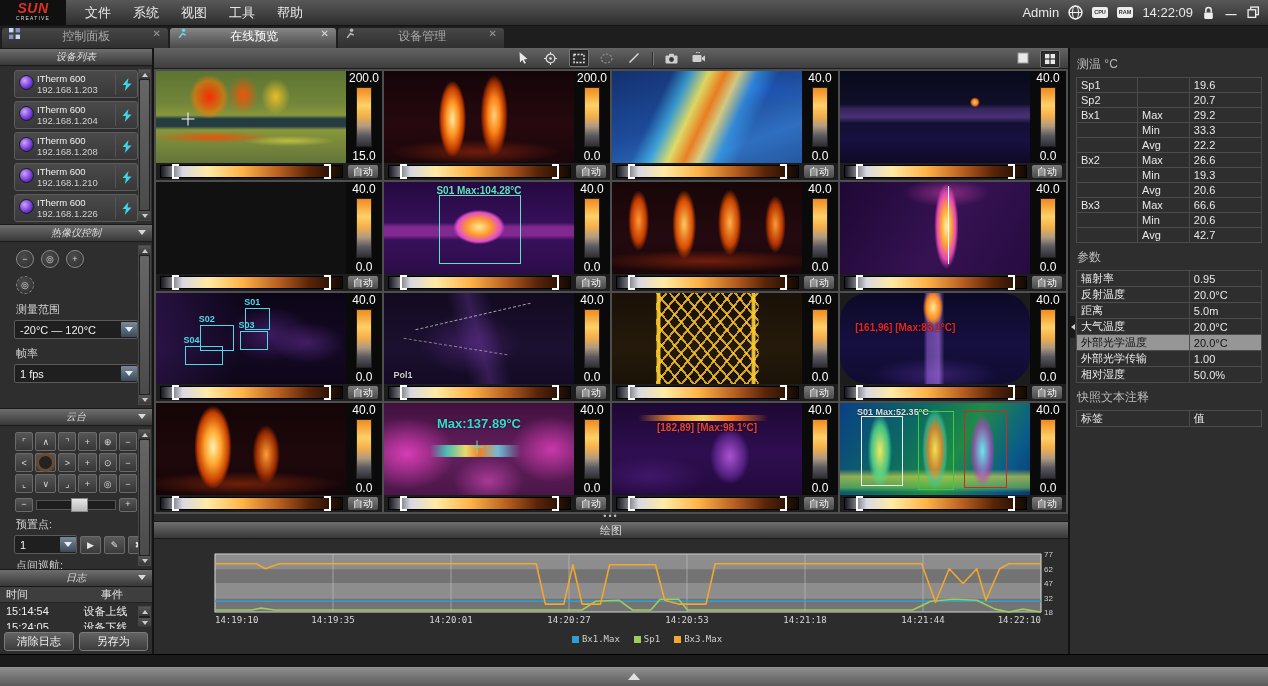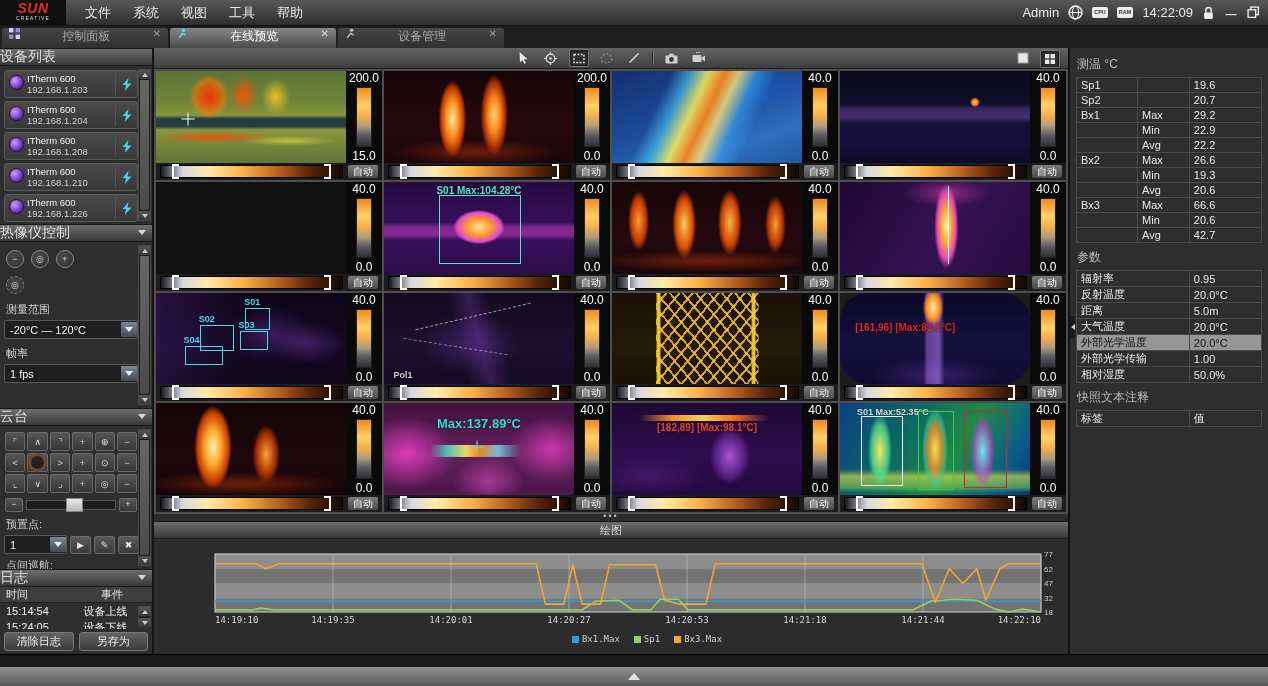--- a/index.html
+++ b/index.html
@@ -25,24 +25,24 @@
   .tab-label{flex:1;text-align:center;white-space:nowrap;overflow:hidden;}
   .tab-close{color:#999;font-size:10px;}
   .tab.active .tab-close{color:#ddd;}
   
   .main{flex:1;display:flex;min-height:0;}
   .status-strip{height:12px;background:#1a1a1a;flex:0 0 auto;border-top:1px solid #000;}
   .bottom-bar{height:19px;background:linear-gradient(#909090,#5a5a5a);flex:0 0 auto;display:flex;align-items:center;justify-content:center;}
   .tri-up{width:0;height:0;border-left:6px solid transparent;border-right:6px solid transparent;border-bottom:7px solid #e0e0e0;}
   
   .sidebar{width:152px;background:#2e2e2e;border-right:2px solid #141414;display:flex;flex-direction:column;flex:0 0 auto;}
-  .section-header{height:16px;flex:0 0 auto;background:linear-gradient(#6e6e6e,#383838);color:#ddd;font-size:14px;
-    display:flex;align-items:center;position:relative;border-top:1px solid #1a1a1a;border-bottom:1px solid #1a1a1a;}
+  .section-header{height:16px;flex:0 0 auto;background:linear-gradient(#6e6e6e,#383838);color:#ddd;font-size:10px;
+    display:flex;align-items:center;justify-content:center;position:relative;border-top:1px solid #1a1a1a;border-bottom:1px solid #1a1a1a;font-style:italic;}
   .collapse-arrow{position:absolute;right:6px;top:5px;width:0;height:0;border-left:4px solid transparent;border-right:4px solid transparent;border-top:5px solid #d8d8d8;}
-  .side-body{position:relative;padding:4px 14px 4px 4px;overflow:hidden;}
+  .side-body{position:relative;padding:4px 14px 4px 14px;overflow:hidden;}
   .device-list{height:150px;display:flex;flex-direction:column;gap:3px;}
   .device-item{height:26px;flex:0 0 auto;border:1px solid #5c5c5c;border-radius:3px;background:linear-gradient(#4a4a4a,#383838);display:flex;align-items:center;}
   .device-cam{width:22px;text-align:center;}
   .cam-dot{width:13px;height:13px;border-radius:50%;display:inline-block;border:1px solid #1a1a1a;
     background:radial-gradient(circle at 35% 35%, #c9a4ff, #7a3cd8 55%, #241058);}
   .device-text{flex:1;line-height:11px;border-right:1px solid #555;}
   .device-name{color:#f0f0f0;font-size:9.5px;}
   .device-ip{color:#cfcfcf;font-size:9.5px;}
   .device-connect{width:21px;display:flex;align-items:center;justify-content:center;}
   .vscroll{position:absolute;right:1px;top:3px;bottom:3px;width:11px;background:#202020;border:1px solid #484848;display:flex;flex-direction:column;}
@@ -938,21 +938,21 @@
               <td>20.7</td>
             </tr>
             <tr>
               <td class="no-r">Bx1</td>
               <td class="no-l">Max</td>
               <td>29.2</td>
             </tr>
             <tr>
               <td class="no-r"></td>
               <td class="no-l">Min</td>
-              <td>22.9</td>
+              <td>33.3</td>
             </tr>
             <tr>
               <td class="no-r"></td>
               <td class="no-l">Avg</td>
               <td>22.2</td>
             </tr>
             <tr>
               <td class="no-r">Bx2</td>
               <td class="no-l">Max</td>
               <td>26.6</td>

